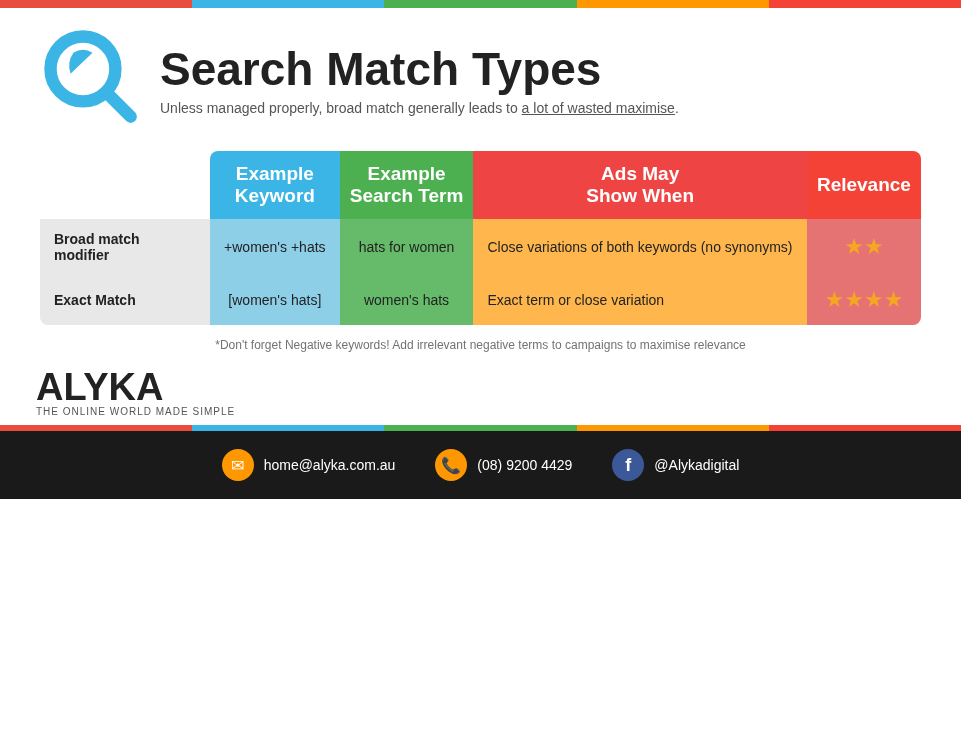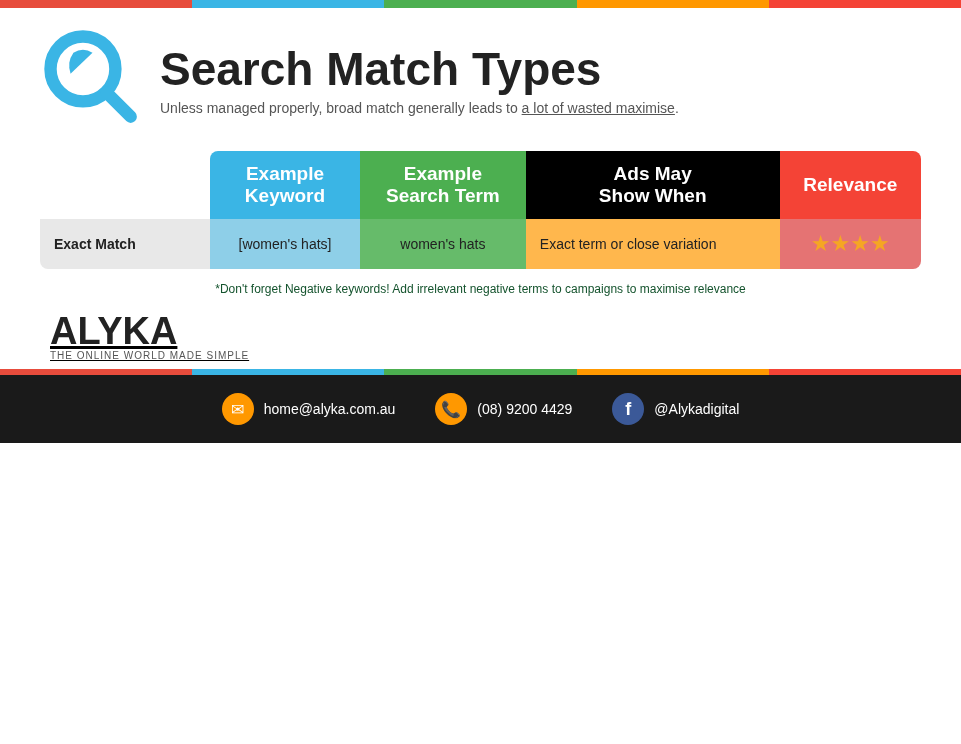--- a/index.html
+++ b/index.html
@@ -54,21 +54,21 @@
 
     .match-table th {
       padding: 12px 10px;
       text-align: center;
       font-size: 19px;
       font-weight: 600;
       color: white;
     }
     .th-keyword { background: #3ab5e5; border-radius: 8px 0 0 0; }
     .th-search { background: #4caf50; }
-    .th-show { background: #000000; }
+    .th-show { background: #ef4444; }
     .th-relevance { background: #f44336; border-radius: 0 8px 0 0; }
 
     .match-table td {
       padding: 12px 14px;
       vertical-align: middle;
       font-size: 14px;
     }
 
     
     .row-label {
@@ -128,30 +128,29 @@
     .emoji-sad {
       font-size: 32px;
       display: flex;
       justify-content: center;
     }
 
     
     .note {
       text-align: center;
       font-size: 12px;
-      color: #14532d;
+      color: #737373;
       padding: 8px 40px;
     }
 
     
     .brand-area {
       display: flex;
       align-items: center;
-      padding: 8px 50px;
-      text-decoration: underline;
+      padding: 8px 36px;
     }
     .brand-name {
       font-size: 38px;
       font-weight: 900;
       color: #222;
       line-height: 1;
     }
     .brand-tagline {
       font-size: 10px;
       color: #555;
@@ -253,20 +252,29 @@
         <th style="background:transparent;"></th>
         <th class="th-keyword">Example<br>Keyword</th>
         <th class="th-search">Example<br>Search Term</th>
         <th class="th-show">Ads May<br>Show When</th>
         <th class="th-relevance">Relevance</th>
       </tr>
     </thead>
     <tbody>
 
 
+      <tr>
+        <td class="row-label alt">Broad match modifier</td>
+        <td class="td-keyword alt">+women's +hats</td>
+        <td class="td-search alt">hats for women</td>
+        <td class="td-show alt">Close variations of both keywords (no synonyms)</td>
+        <td class="td-relevance alt">
+          <div class="stars">★★</div>
+        </td>
+      </tr>
 
 
       <tr class="last-row">
         <td class="row-label alt" style="border-radius:0 0 0 8px;">Exact Match</td>
         <td class="td-keyword alt">[women's hats]</td>
         <td class="td-search alt">women's hats</td>
         <td class="td-show alt">Exact term or close variation</td>
         <td class="td-relevance alt" style="border-radius:0 0 8px 0;">
           <div class="stars">★★★★</div>
         </td>

